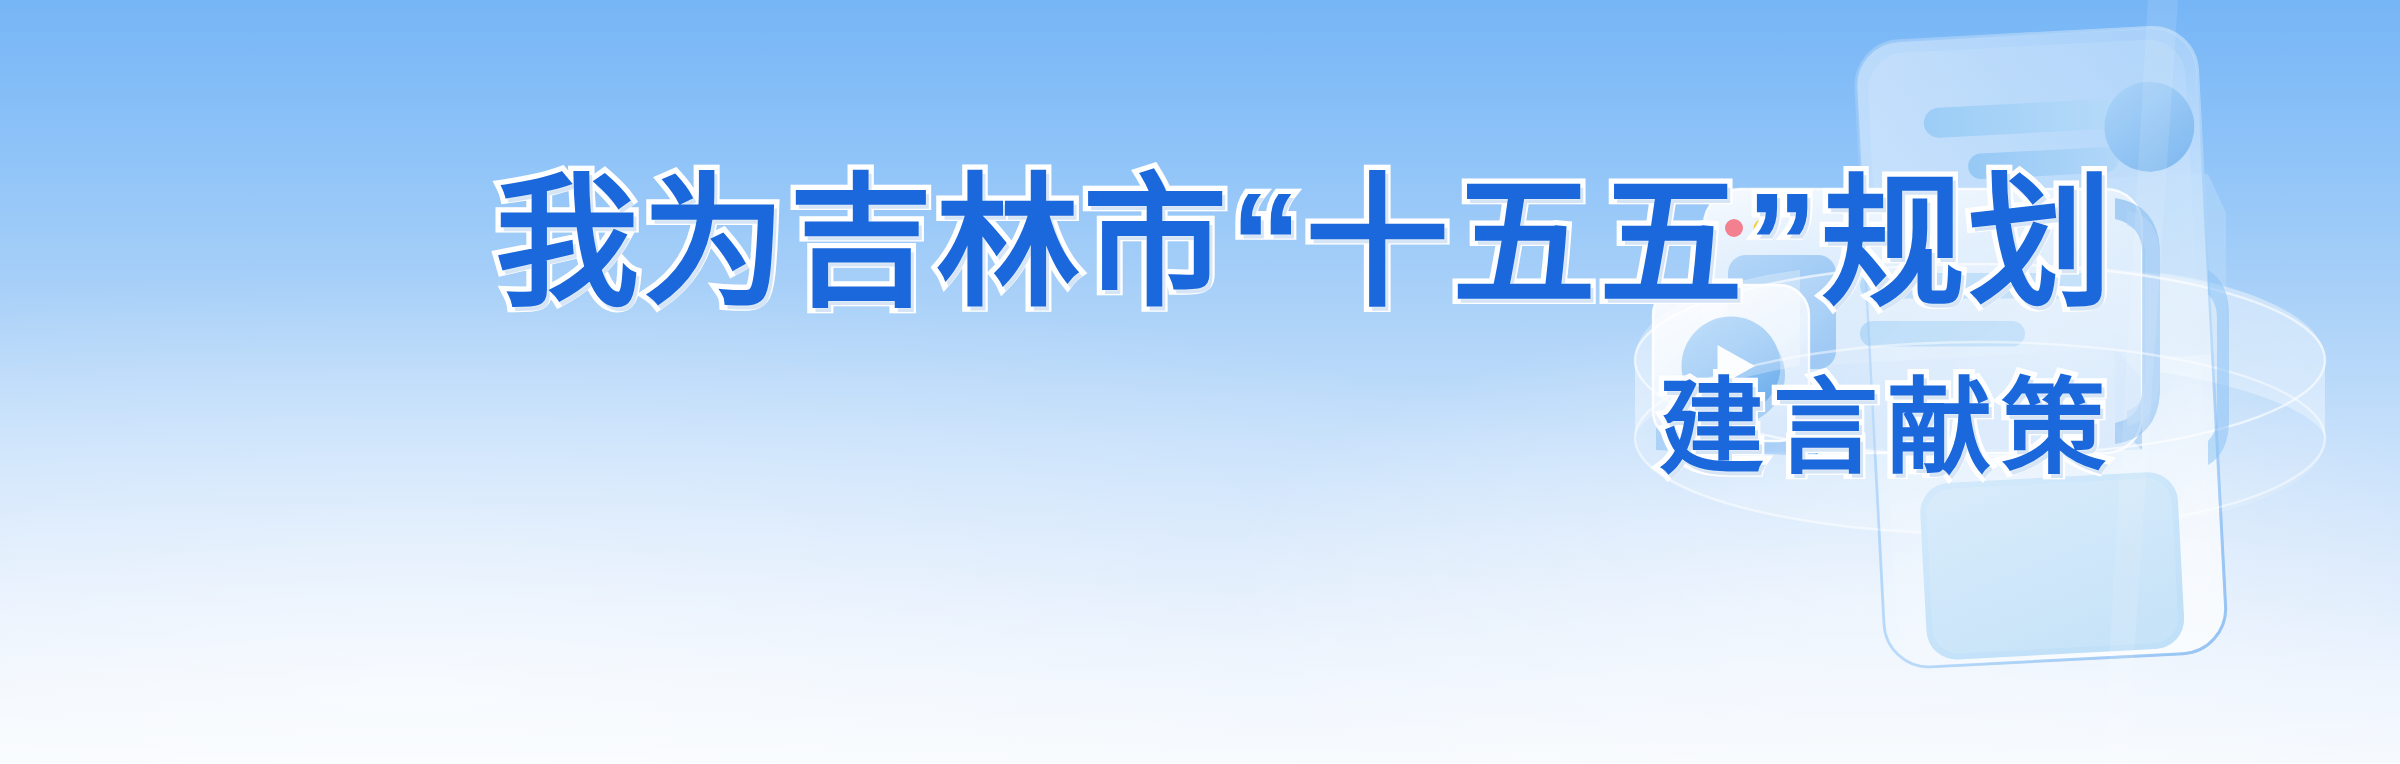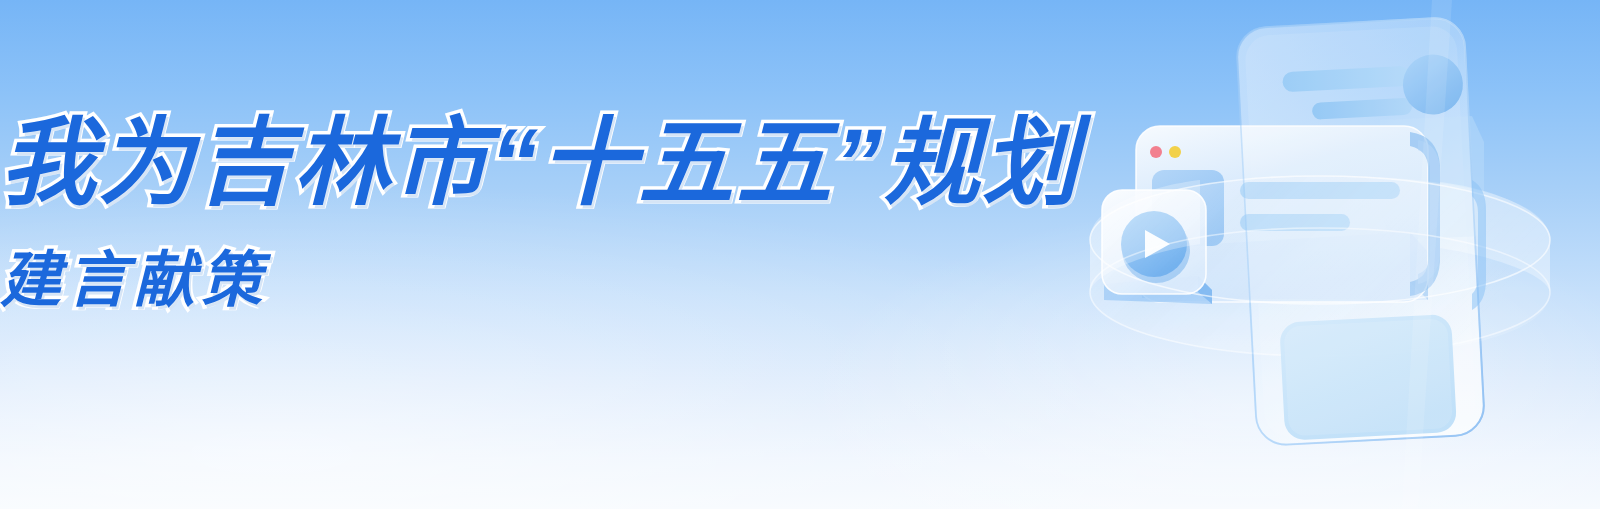--- a/index.html
+++ b/index.html
@@ -50,42 +50,41 @@
         rgba(255,255,255,0) 70%);
     pointer-events: none;
   }
 
   
   .headline {
     position: absolute;
     left: 0;
     top: 112px;
     width: 1410px;
-    text-align: left;
+    text-align: right;
     z-index: 40;
-    font-style: italic;
   }
   .headline .line1 {
     display: block;
     font-size: 96px;
     line-height: 1.06;
     font-weight: 700;
     letter-spacing: 2px;
     color: #1b68dc;
     -webkit-text-stroke: 7px #ffffff;
     paint-order: stroke fill;
     text-shadow:
        0 0 1px #ffffff,
        2px 3px 0 rgba(120,170,225,0.30);
     white-space: nowrap;
   }
   .headline .line2 {
     display: block;
     margin-top: 34px;
-    font-size: 61px;
+    font-size: 70px;
     line-height: 1.06;
     font-weight: 700;
     letter-spacing: 6px;
     color: #1b68dc;
     -webkit-text-stroke: 7px #ffffff;
     paint-order: stroke fill;
     text-shadow:
        0 0 1px #ffffff,
        2px 3px 0 rgba(120,170,225,0.30);
     white-space: nowrap;

